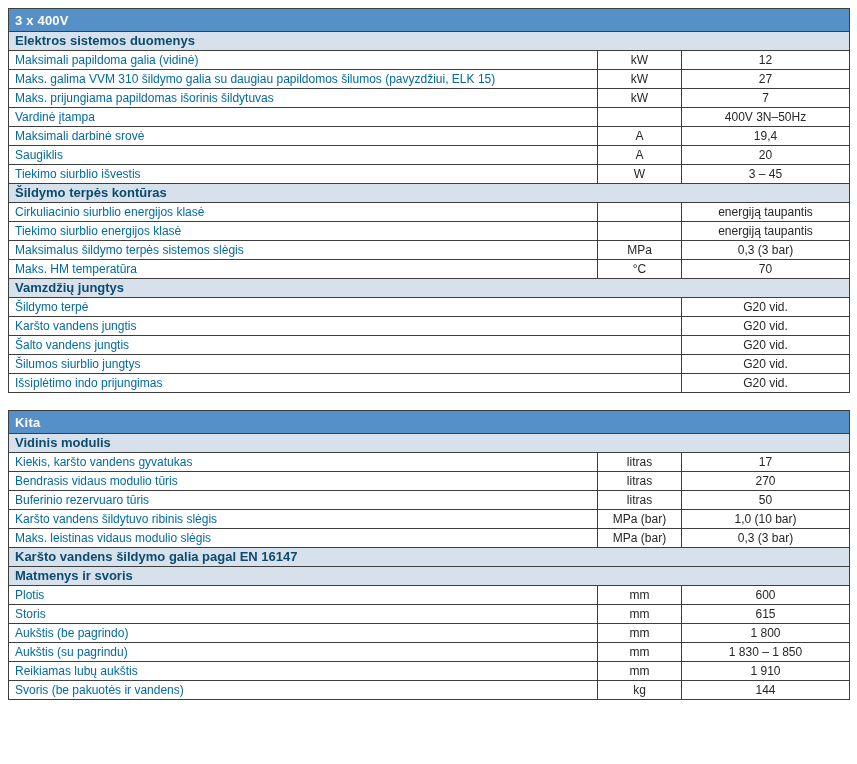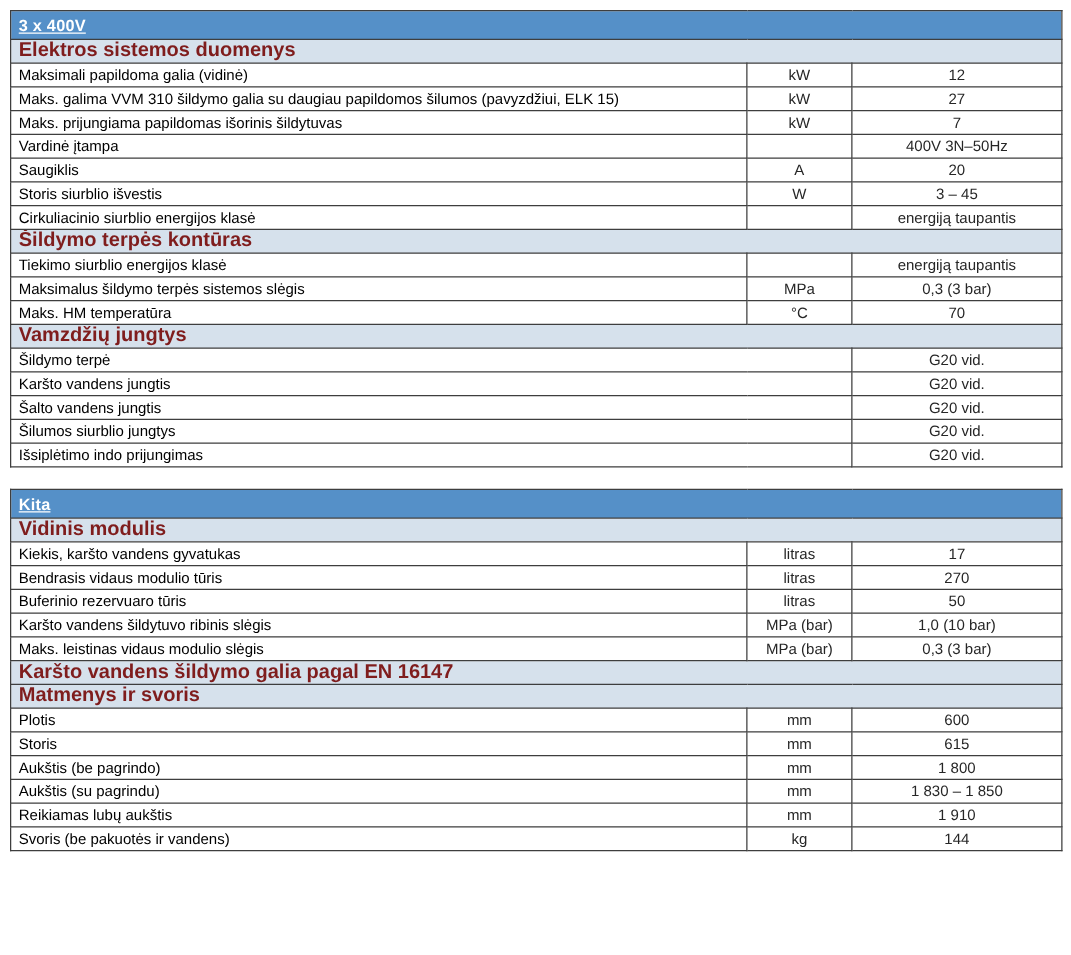--- a/index.html
+++ b/index.html
@@ -30,34 +30,33 @@
     white-space: nowrap;
   }
   td.title-cell {
     background: var(--accent, #5590c8);
     color: #ffffff;
     font-weight: bold;
     font-size: 13px;
     line-height: 15px;
     padding: 4px 6px 3px 6px;
     letter-spacing: 0.2px;
-    text-decoration: underline;
   }
   td.section-cell {
     background: var(--section-bg, #d6e1ec);
-    color: #7f1d1d;
+    color: #0c4a6e;
     font-weight: bold;
-    font-size: 16px;
+    font-size: 13px;
     line-height: 14px;
     padding: 2px 6px;
   }
   td.label-cell {
     font-size: 12px;
     line-height: 14px;
-    color: #000000;
+    color: #0369a1;
     padding: 2px 6px;
     background: #ffffff;
   }
   td.unit-cell, td.value-cell {
     font-size: 12px;
     line-height: 14px;
     color: #262626;
     text-align: center;
     padding: 2px 4px;
     background: #ffffff;
@@ -96,36 +95,41 @@
             <td class="label-cell" colspan="1">Maks. prijungiama papildomas išorinis šildytuvas</td>
             <td class="unit-cell">kW</td>
             <td class="value-cell">7</td>
           </tr>
           <tr>
             <td class="label-cell" colspan="1">Vardinė įtampa</td>
             <td class="unit-cell"></td>
             <td class="value-cell">400V 3N–50Hz</td>
           </tr>
           <tr>
+            <td class="label-cell" colspan="1">Maksimali darbinė srovė</td>
+            <td class="unit-cell">A</td>
+            <td class="value-cell">19,4</td>
+          </tr>
+          <tr>
             <td class="label-cell" colspan="1">Saugiklis</td>
             <td class="unit-cell">A</td>
             <td class="value-cell">20</td>
           </tr>
           <tr>
-            <td class="label-cell" colspan="1">Storis siurblio išvestis</td>
+            <td class="label-cell" colspan="1">Tiekimo siurblio išvestis</td>
             <td class="unit-cell">W</td>
             <td class="value-cell">3 – 45</td>
+          </tr>
+          <tr>
+            <td colspan="3" class="section-cell">Šildymo terpės kontūras</td>
           </tr>
           <tr>
             <td class="label-cell" colspan="1">Cirkuliacinio siurblio energijos klasė</td>
             <td class="unit-cell"></td>
             <td class="value-cell">energiją taupantis</td>
-          </tr>
-          <tr>
-            <td colspan="3" class="section-cell">Šildymo terpės kontūras</td>
           </tr>
           <tr>
             <td class="label-cell" colspan="1">Tiekimo siurblio energijos klasė</td>
             <td class="unit-cell"></td>
             <td class="value-cell">energiją taupantis</td>
           </tr>
           <tr>
             <td class="label-cell" colspan="1">Maksimalus šildymo terpės sistemos slėgis</td>
             <td class="unit-cell">MPa</td>
             <td class="value-cell">0,3 (3 bar)</td>

